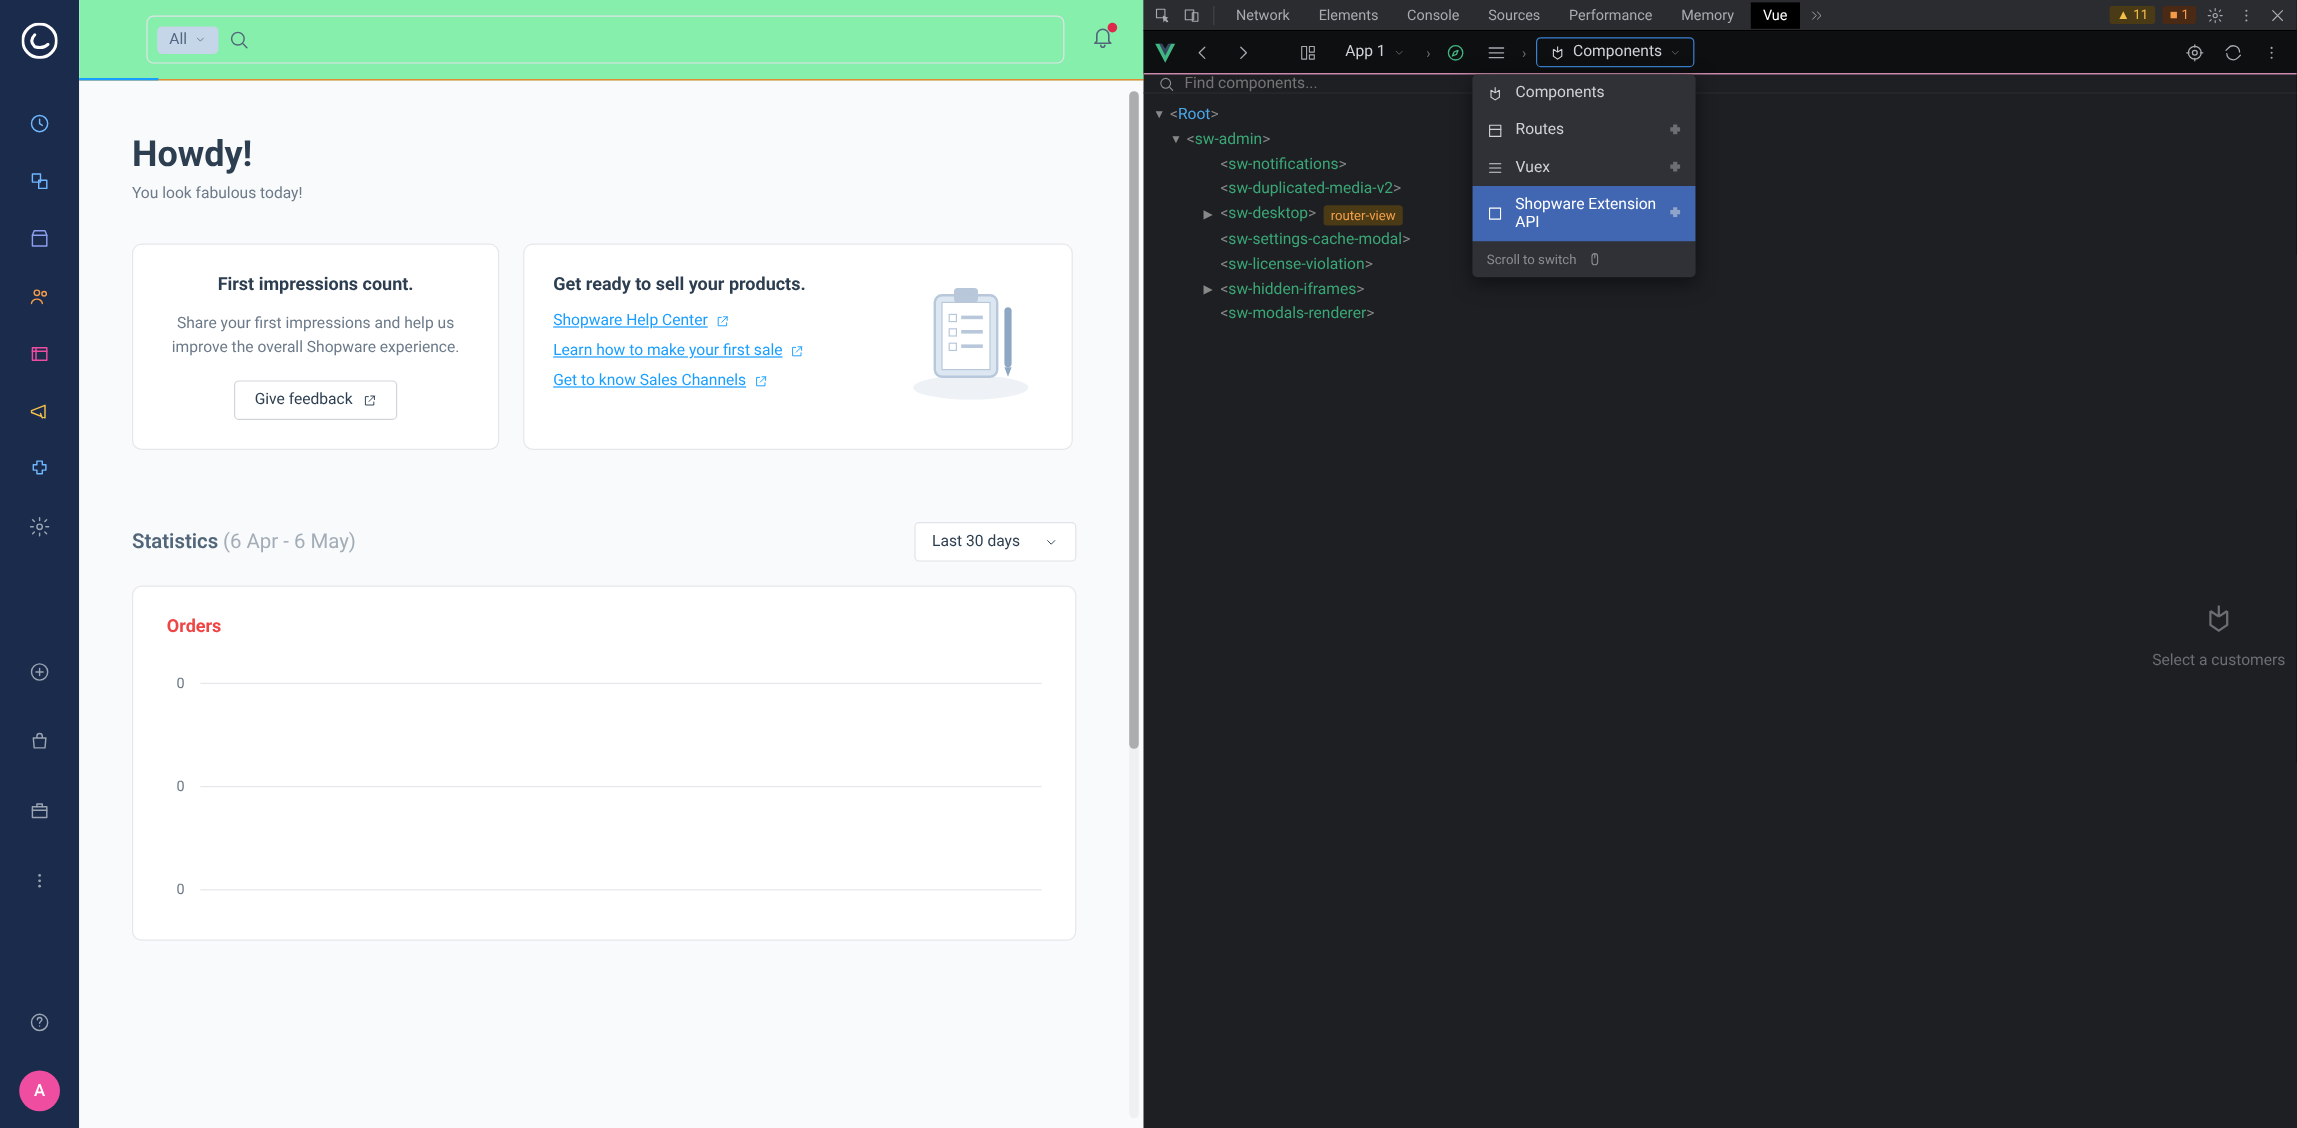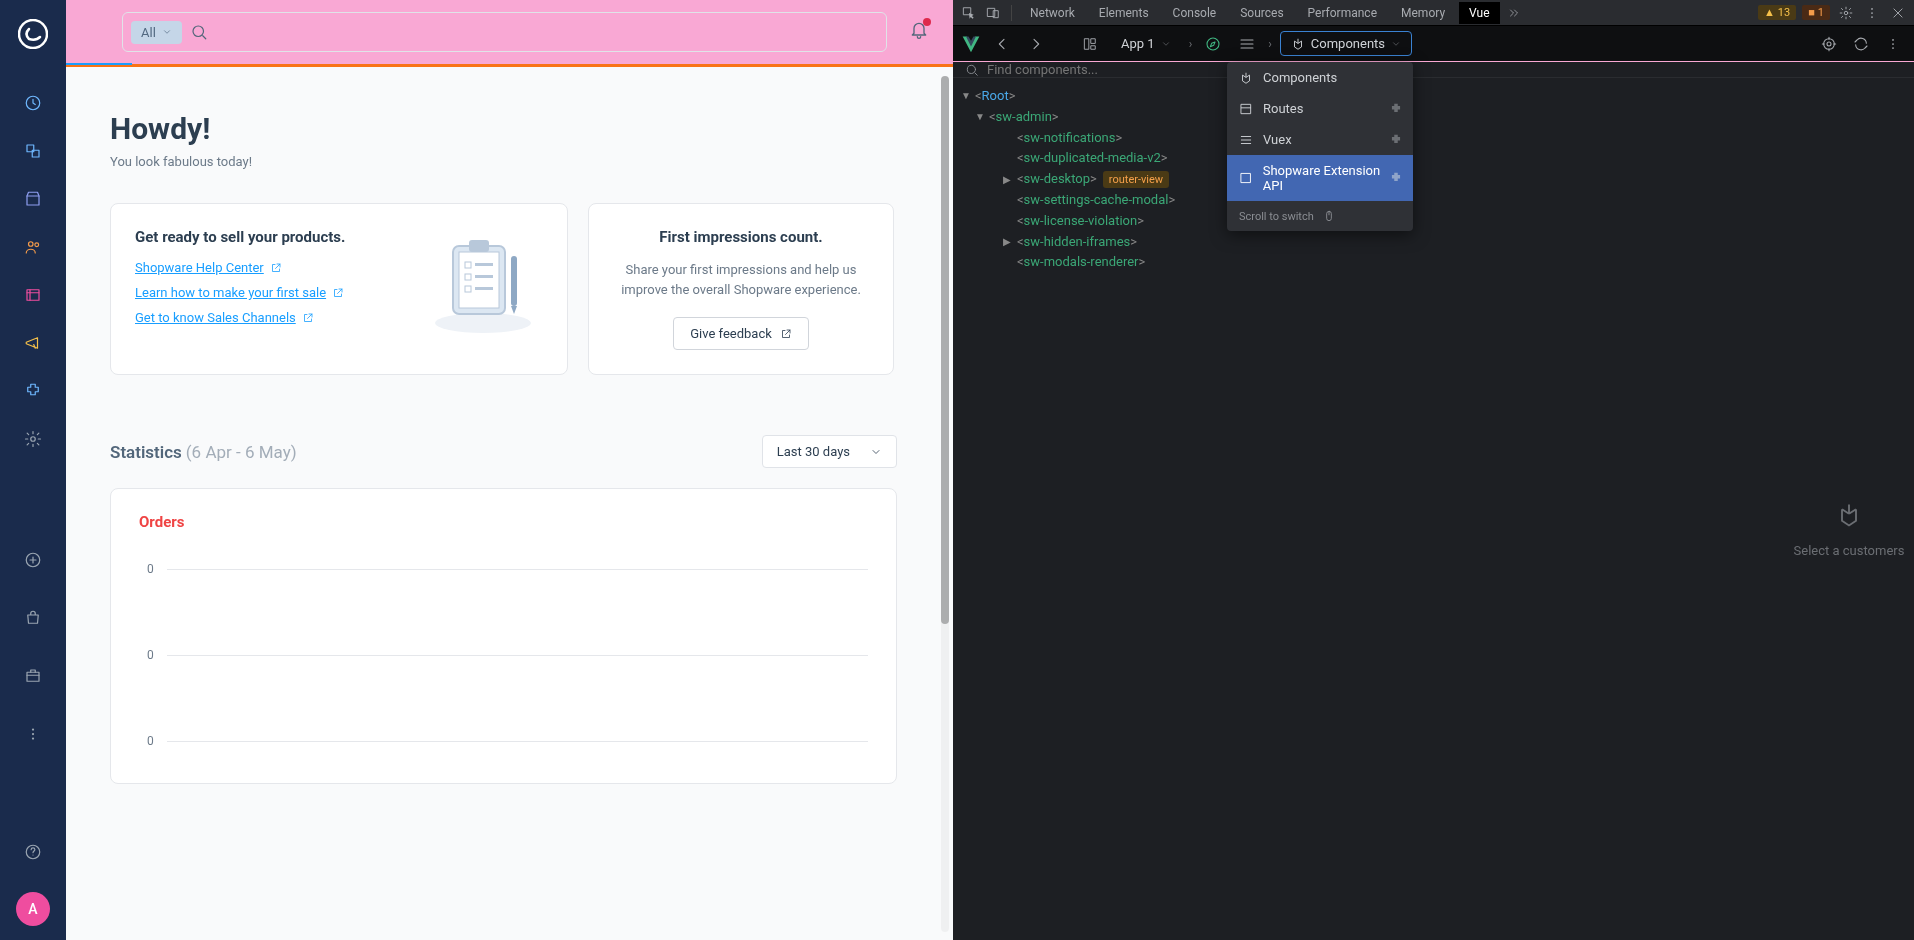--- a/index.html
+++ b/index.html
@@ -10,21 +10,21 @@
 .sidebar { width:66px; background:#1a2b4c; display:flex; flex-direction:column; align-items:center; padding-top:0; }
 .logo-area { width:66px; height:67px; display:flex; align-items:center; justify-content:center; }
 .logo-icon { width:30px; height:30px; }
 .nav { display:flex; flex-direction:column; gap:12px; margin-top:18px; align-items:center; }
 .nav-item { width:36px; height:36px; display:flex; align-items:center; justify-content:center; border-radius:6px; cursor:pointer; }
 .nav-item svg { width:18px; height:18px; }
 .sidebar-bottom { margin-top:auto; margin-bottom:14px; display:flex; flex-direction:column; align-items:center; gap:22px; }
 .avatar { width:34px; height:34px; border-radius:50%; background:#ef4d9f; color:#fff; display:flex; align-items:center; justify-content:center; font-size:14px; font-weight:500; }
 
 .main { flex:1; display:flex; flex-direction:column; background:#f9fafb; height:100%; position:relative; }
-.topbar { height:67px; display:flex; align-items:center; padding:0 24px 0 56px; gap:16px; background:#f9a8d4; border-bottom:3px solid #f97316; }
+.topbar { height:67px; display:flex; align-items:center; padding:0 24px 0 56px; gap:16px; background:#86efac; border-bottom:1px solid #f97316; }
 .search-wrap { flex:1; display:flex; align-items:center; border:1px solid #e0e3e8; border-radius:6px; height:40px; padding:0 12px 0 8px; gap:8px; }
 .search-filter { background:#c5d6e8; color:#516880; font-size:13px; padding:4px 10px; border-radius:4px; display:flex; align-items:center; gap:6px; }
 .search-input { flex:1; border:none; outline:none; font-size:14px; color:#52667a; background:transparent; }
 .search-icon { color:#52667a; }
 .bell { position:relative; color:#52667a; cursor:pointer; margin-left:6px; }
 .bell-dot { position:absolute; top:-2px; right:-2px; width:8px; height:8px; background:#de294c; border-radius:50%; }
 
 .content { padding:44px 56px 0 44px; overflow:auto; flex:1; }
 .greeting { font-size:30px; font-weight:700; color:#2c3e50; margin-bottom:8px; }
 .subgreeting { font-size:13px; color:#6c7a89; margin-bottom:34px; }
@@ -214,20 +214,31 @@
           </svg>
         <div class="bell-dot"></div>
       </div>
     </div>
 
     <div class="content">
       <h1 class="greeting">Howdy!</h1>
       <div class="subgreeting">You look fabulous today!</div>
 
       <div class="cards">
+        <div class="card card2">
+          <div class="card2-title">First impressions count.</div>
+          <div class="card2-text">Share your first impressions and help us improve the overall Shopware experience.</div>
+          <button class="feedback-btn">
+            <span>Give feedback</span>
+            <svg width="12" height="12" viewBox="0 0 24 24" class="ico">
+                <path d="M14 4h6v6M20 4l-9 9M19 14v5H5V5h5"></path>
+              </svg>
+          </button>
+        </div>
+
         <div class="card card1">
           <div class="card1-text">
             <div class="card-title">Get ready to sell your products.</div>
             <a class="card-link">
                 <span>Shopware Help Center</span>
                 <svg width="12" height="12" viewBox="0 0 24 24" class="ico">
                   <path d="M14 4h6v6M20 4l-9 9M19 14v5H5V5h5"></path>
                 </svg>
               </a>
             <a class="card-link">
@@ -253,31 +264,20 @@
                 <rect x="52" y="35" width="18" height="3" fill="#b8c8da"></rect>
                 <rect x="42" y="46" width="6" height="6" fill="none" stroke="#b8c8da"></rect>
                 <rect x="52" y="47" width="18" height="3" fill="#b8c8da"></rect>
                 <rect x="42" y="58" width="6" height="6" fill="none" stroke="#b8c8da"></rect>
                 <rect x="52" y="59" width="18" height="3" fill="#b8c8da"></rect>
                 <rect x="88" y="28" width="6" height="50" rx="3" fill="#8ea8c4"></rect>
                 <path d="M88 78 l3 8 l3-8z" fill="#8ea8c4"></path>
               </svg>
           </div>
         </div>
-
-        <div class="card card2">
-          <div class="card2-title">First impressions count.</div>
-          <div class="card2-text">Share your first impressions and help us improve the overall Shopware experience.</div>
-          <button class="feedback-btn">
-            <span>Give feedback</span>
-            <svg width="12" height="12" viewBox="0 0 24 24" class="ico">
-                <path d="M14 4h6v6M20 4l-9 9M19 14v5H5V5h5"></path>
-              </svg>
-          </button>
-        </div>
       </div>
 
       <div class="stats-header">
         <div>
           <span class="stats-title">Statistics</span>
           <span class="stats-title stats-range">(6 Apr - 6 May)</span>
         </div>
         <div class="period-select">
           <span>Last 30 days</span>
           <svg width="12" height="12" viewBox="0 0 24 24" class="ico">
@@ -325,21 +325,21 @@
     <div class="dt-tab">Sources</div>
     <div class="dt-tab">Performance</div>
     <div class="dt-tab">Memory</div>
     <div class="dt-tab active">Vue</div>
     <div class="dt-tab-icon">
         <svg width="12" height="12" viewBox="0 0 24 24" class="ico">
           <path d="M13 6l6 6-6 6M5 6l6 6-6 6"></path>
         </svg>
       </div>
     <div class="dt-right">
-      <div class="dt-badge warn">▲ <span>13</span></div>
+      <div class="dt-badge warn">▲ <span>11</span></div>
       <div class="dt-badge err">■ <span>1</span></div>
       <div class="dt-tab-icon">
           <svg width="14" height="14" viewBox="0 0 24 24" class="ico">
             <circle cx="12" cy="12" r="3"></circle>
             <path d="M12 2v3M12 19v3M4.2 4.2l2 2M17.8 17.8l2 2M2 12h3M19 12h3M4.2 19.8l2-2M17.8 6.2l2-2"></path>
           </svg>
         </div>
       <div class="dt-tab-icon">
           <svg width="14" height="14" viewBox="0 0 24 24">
             <circle cx="12" cy="5" r="1.5" fill="currentColor"></circle>

